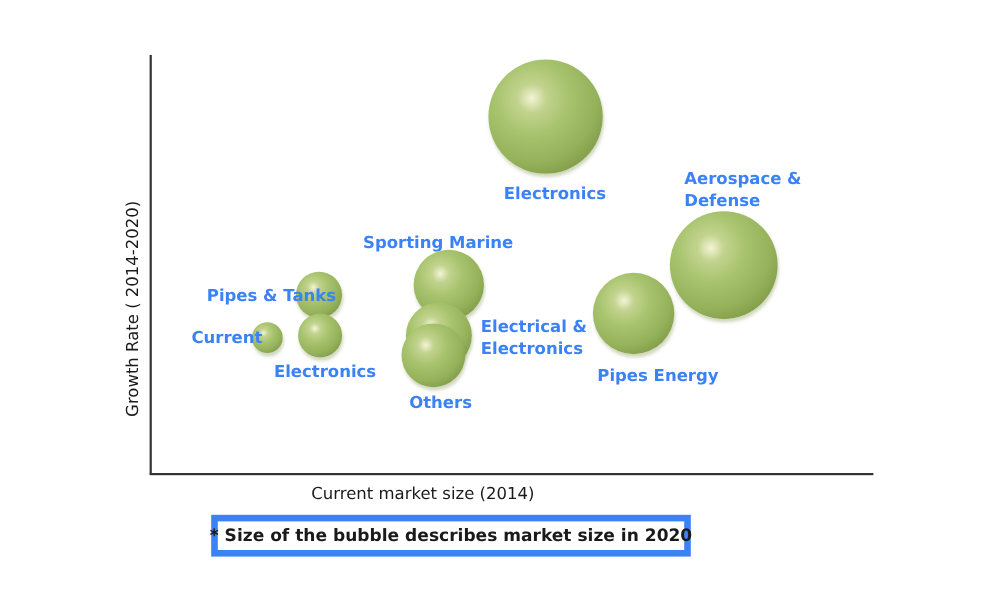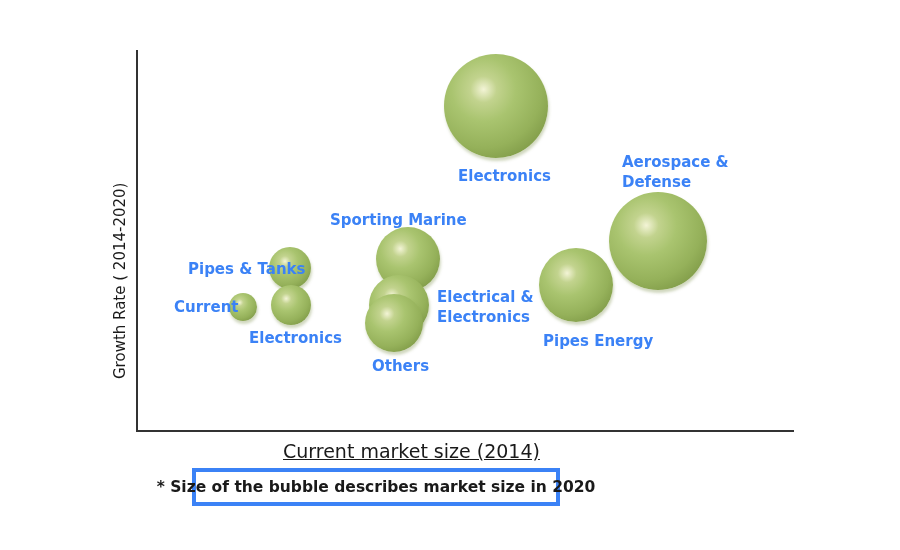--- a/index.html
+++ b/index.html
@@ -5,22 +5,22 @@
   html, body { margin: 0; padding: 0; background: #ffffff; }
   body { width: 900px; height: 550px; position: relative; overflow: hidden; font-family: "DejaVu Sans", "Liberation Sans", sans-serif; color: #1a1a1a; }
   #chart { position: absolute; left: 0; top: 0; width: 900px; height: 550px; }
   .axis-line { position: absolute; background: #333; }
   .bubble { position: absolute; border-radius: 50%;
     background: radial-gradient(circle at 38% 34%, #f3f4d6 0%, #c2d38e 14%, #a9c46f 34%, #95b15a 62%, #7f9a47 82%, #6a8238 100%);
     box-shadow: 1px 3px 3px rgba(120,140,70,0.35);
   }
   .label { position: absolute; font-size: 15px; line-height: 20px; white-space: pre; color: #3b82f6; font-weight: bold; }
   .ylabel { position: absolute; font-size: 15px; white-space: nowrap; transform-origin: left top; transform: rotate(-90deg); }
-  .xlabel { position: absolute; font-size: 19px; white-space: nowrap; text-decoration: underline; }
-  .note-box { position: absolute; left: 192px; top: 468px; width: 368px; height: 38px; border: 4px solid #3b82f6; background: #fff; box-sizing: border-box; display: flex; align-items: center; justify-content: center; }
+  .xlabel { position: absolute; font-size: 15px; white-space: nowrap; }
+  .note-box { position: absolute; left: 192px; top: 468px; width: 436px; height: 38px; border: 6px solid #3b82f6; background: #fff; box-sizing: border-box; display: flex; align-items: center; justify-content: center; }
   .note { font-weight: bold; font-size: 15.5px; white-space: nowrap; }
 </style>
 </head>
 <body>
 
 <div id="chart">
   <div class="axis-line" style="left:136px; top:50px; width:2px; height:381px;"></div>
   <div class="axis-line" style="left:136px; top:430px; width:658px; height:2px;"></div>
 
   <div id="bubbles">

